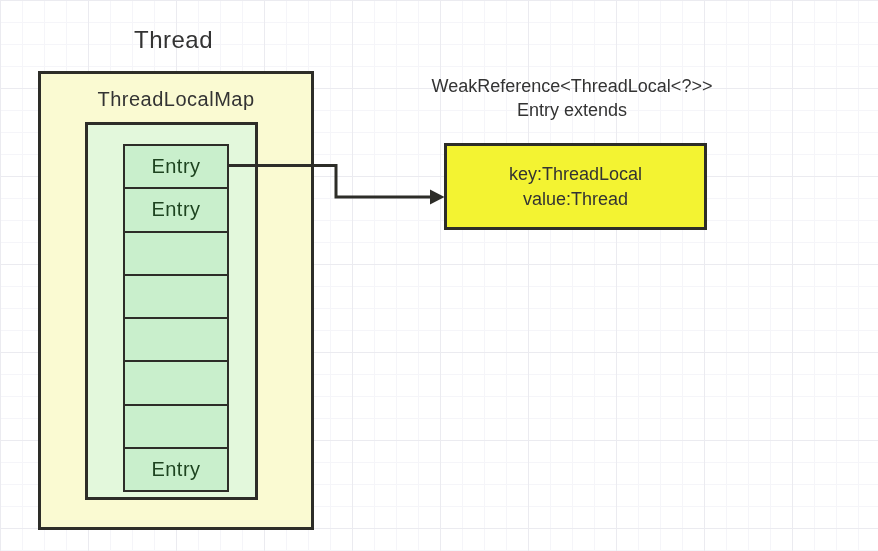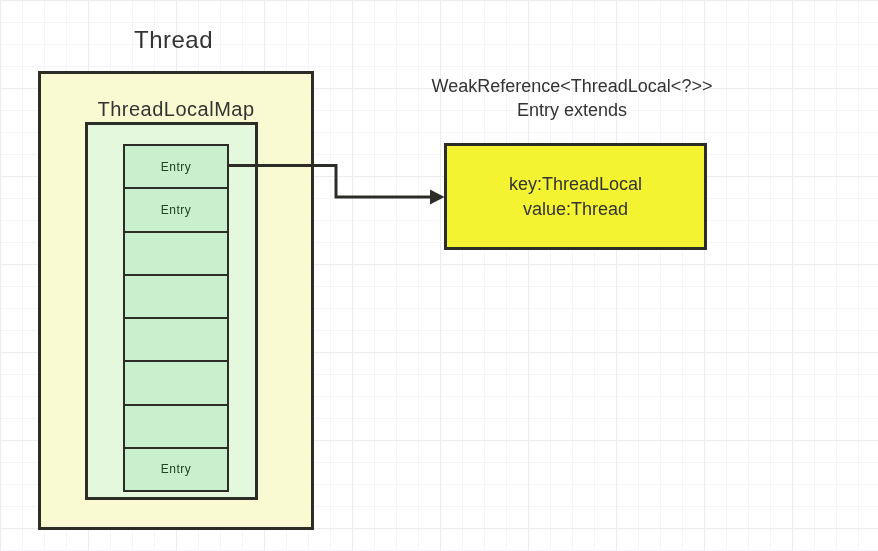--- a/index.html
+++ b/index.html
@@ -24,54 +24,54 @@
     left: 134px; top: 26px; font-size: 24px; color: var(--text, #333);
     letter-spacing: 0.5px;
   }
 
   .outer-box {
     left: 38px; top: 71px; width: 276px; height: 459px;
     background: var(--outer-fill, #fafad2);
     border: 3px solid var(--border, #2d2d28);
   }
   .map-title {
-    margin-top: 24px; text-align: center; font-size: 20px;
+    margin-top: 14px; text-align: center; font-size: 20px;
     color: var(--text, #333); letter-spacing: 0.5px;
   }
 
   .inner-box {
     left: 85px; top: 122px; width: 173px; height: 378px;
     background: var(--inner-fill, #e3f8dc);
     border: 3px solid var(--border, #2d2d28);
   }
 
   .entry-stack {
     left: 123px; top: 144px; width: 106px; height: 348px;
     border: 2.5px solid var(--border, #2d2d28);
     display: flex; flex-direction: column;
   }
   .entry-cell {
     flex: 1; background: var(--cell-fill, #c9efcc);
     display: flex; align-items: center; justify-content: center;
-    font-size: 12px; color: var(--entry-text, #1e4420);
+    font-size: 20px; color: var(--entry-text, #1e4420);
     letter-spacing: 0.5px;
   }
   .entry-cell + .entry-cell { border-top: 2.5px solid var(--border, #2d2d28); }
 
   .arrow-layer {
     left: 0; top: 0; width: 878px; height: 551px; pointer-events: none;
   }
 
   .caption {
     left: 396px; top: 74px; width: 352px; text-align: center;
     font-size: 18px; line-height: 24px; color: var(--text, #333);
   }
 
   .detail-box {
-    left: 444px; top: 143px; width: 263px; height: 107px;
+    left: 444px; top: 143px; width: 263px; height: 87px;
     background: var(--detail-fill, #f3f332);
     border: 3px solid var(--border, #2d2d28);
     display: flex; flex-direction: column; align-items: center; justify-content: center;
     font-size: 18px; line-height: 25px; color: var(--text, #333);
   }
 </style>
 </head>
 <body>
 
 <div class="canvas">

